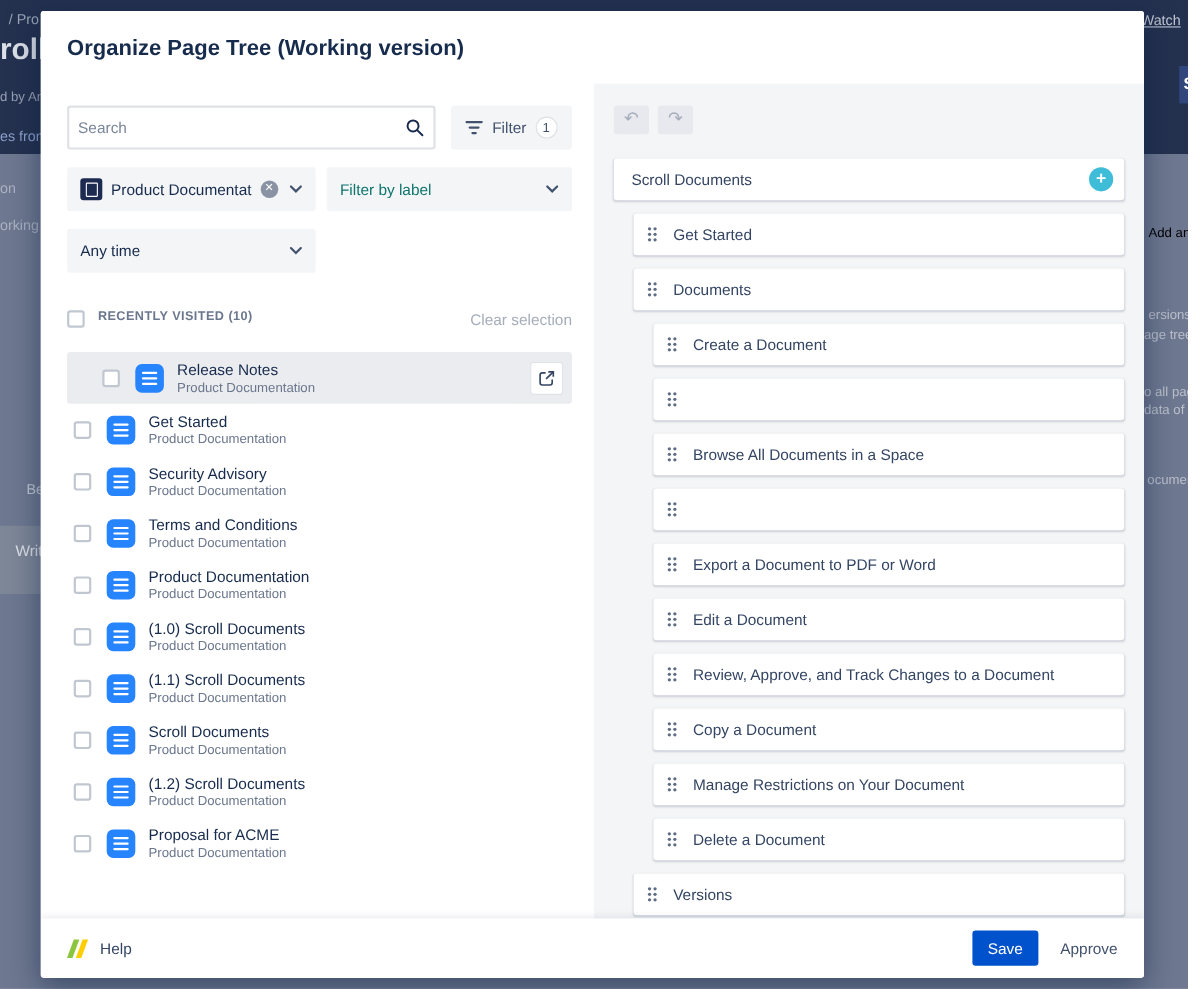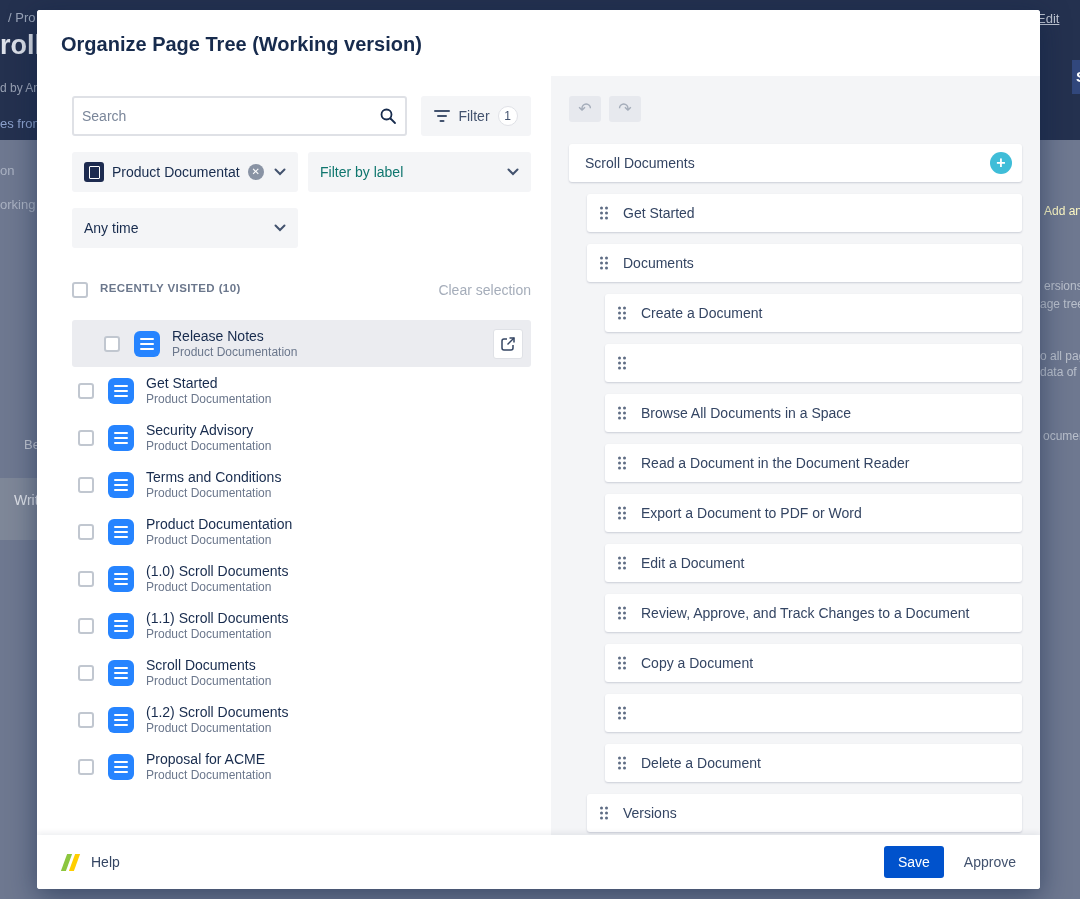--- a/index.html
+++ b/index.html
@@ -12,21 +12,21 @@
   .bd-panel { position:absolute; left:0; top:478px; width:37px; height:62px; background:#7e8798; }
   .bd-sbtn { position:absolute; left:1072px; top:60px; width:14px; height:34px; background:#31477c;
     color:#fff; font-size:15px; font-weight:bold; line-height:34px; padding-left:4px; }
   .frag { position:absolute; white-space:nowrap; }
 
   
   .modal { position:absolute; left:37px; top:10px; width:1003px; height:879px; background:#fff;
     border-radius:3px; box-shadow:0 8px 28px rgba(9,30,66,.5); display:flex; flex-direction:column; overflow:hidden; }
   .modal-header { padding:23px 24px 20px; background:#fff; }
   .modal-title { font-size:20px; font-weight:bold; color:#172b4d; }
-  .modal-body { flex:1; display:flex; min-height:0;margin-left:11px; }
+  .modal-body { flex:1; display:flex; min-height:0; }
 
   
   .left-pane { width:503px; background:#fff; padding:20px 20px 0 24px; overflow:hidden; }
   .search-row { display:flex; gap:14px; }
   .search-box { flex:1; position:relative; }
   .search-box input { width:100%; height:40px; border:2px solid #dfe1e6; border-radius:3px;
     padding:0 36px 0 8px; font-size:14px; color:#172b4d; outline:none; font-family:inherit; }
   .search-box input::placeholder { color:#7a869a; }
   .search-icon { position:absolute; right:10px; top:11px; }
   .filter-btn { width:110px; height:40px; background:#f4f5f7; border-radius:3px; display:flex;
@@ -98,27 +98,27 @@
   .cancel-btn { font-size:14px; color:#42526e; cursor:pointer; }
 </style>
 </head>
 <body>
 
 <div class="stage">
 
   <div class="bd-banner"></div>
   <div class="bd-panel"></div>
   <span class="frag" style="left:8px;top:10px;color:#9aa5b8;font-size:13px;">/ Pro</span>
-  <span class="frag" style="left:1037px;top:11px;color:#c0c6d2;font-size:13px;text-decoration:underline;">Edit</span>
+  <span class="frag" style="left:1037px;top:11px;color:#c0c6d2;font-size:13px;text-decoration:underline;">Watch</span>
   <span class="frag" style="left:0;top:30px;color:#dde1e9;font-size:27px;font-weight:bold;">roll</span>
   <span class="frag" style="left:0;top:81px;color:#98a1b3;font-size:12px;">d by An</span>
   <span class="frag" style="left:0;top:116px;color:#8ba0cc;font-size:13px;">es from</span>
   <span class="frag" style="left:0;top:163px;color:#aab2c2;font-size:13px;">on</span>
   <span class="frag" style="left:0;top:197px;color:#aab2c2;font-size:13px;">orking</span>
-  <span class="frag" style="left:1044px;top:204px;color:#fef9c3;font-size:12px;">Add an</span>
+  <span class="frag" style="left:1044px;top:204px;color:#000000;font-size:12px;">Add an</span>
   <span class="frag" style="left:1044px;top:279px;color:#bac0cc;font-size:12px;">ersions</span>
   <span class="frag" style="left:1040px;top:297px;color:#bac0cc;font-size:12px;">age tree</span>
   <span class="frag" style="left:1040px;top:349px;color:#bac0cc;font-size:12px;">o all pag</span>
   <span class="frag" style="left:1040px;top:365px;color:#bac0cc;font-size:12px;">data of t</span>
   <span class="frag" style="left:1043px;top:429px;color:#bac0cc;font-size:12px;">ocumen</span>
   <span class="frag" style="left:24px;top:437px;color:#c3c8d2;font-size:13px;">Be</span>
   <span class="frag" style="left:14px;top:492px;color:#dfe2e8;font-size:14px;">Writ</span>
   <div class="bd-sbtn">S</div>
 
   <div class="modal">
@@ -403,21 +403,20 @@
                 <span class="drag-handle">
                   <svg width="10" height="16" viewBox="0 0 10 16" fill="#5e6c84">
                     <circle cx="2.5" cy="3" r="1.5"></circle>
                     <circle cx="7.5" cy="3" r="1.5"></circle>
                     <circle cx="2.5" cy="8" r="1.5"></circle>
                     <circle cx="7.5" cy="8" r="1.5"></circle>
                     <circle cx="2.5" cy="13" r="1.5"></circle>
                     <circle cx="7.5" cy="13" r="1.5"></circle>
                   </svg>
                 </span>
-                <span class="node-label">Read a Document in the Document Reader</span>
               </div>
               <div class="tree-row node l2">
                 <span class="drag-handle">
                   <svg width="10" height="16" viewBox="0 0 10 16" fill="#5e6c84">
                     <circle cx="2.5" cy="3" r="1.5"></circle>
                     <circle cx="7.5" cy="3" r="1.5"></circle>
                     <circle cx="2.5" cy="8" r="1.5"></circle>
                     <circle cx="7.5" cy="8" r="1.5"></circle>
                     <circle cx="2.5" cy="13" r="1.5"></circle>
                     <circle cx="7.5" cy="13" r="1.5"></circle>
@@ -468,20 +467,21 @@
                 <span class="drag-handle">
                   <svg width="10" height="16" viewBox="0 0 10 16" fill="#5e6c84">
                     <circle cx="2.5" cy="3" r="1.5"></circle>
                     <circle cx="7.5" cy="3" r="1.5"></circle>
                     <circle cx="2.5" cy="8" r="1.5"></circle>
                     <circle cx="7.5" cy="8" r="1.5"></circle>
                     <circle cx="2.5" cy="13" r="1.5"></circle>
                     <circle cx="7.5" cy="13" r="1.5"></circle>
                   </svg>
                 </span>
+                <span class="node-label">Manage Restrictions on Your Document</span>
               </div>
               <div class="tree-row node l2">
                 <span class="drag-handle">
                   <svg width="10" height="16" viewBox="0 0 10 16" fill="#5e6c84">
                     <circle cx="2.5" cy="3" r="1.5"></circle>
                     <circle cx="7.5" cy="3" r="1.5"></circle>
                     <circle cx="2.5" cy="8" r="1.5"></circle>
                     <circle cx="7.5" cy="8" r="1.5"></circle>
                     <circle cx="2.5" cy="13" r="1.5"></circle>
                     <circle cx="7.5" cy="13" r="1.5"></circle>

